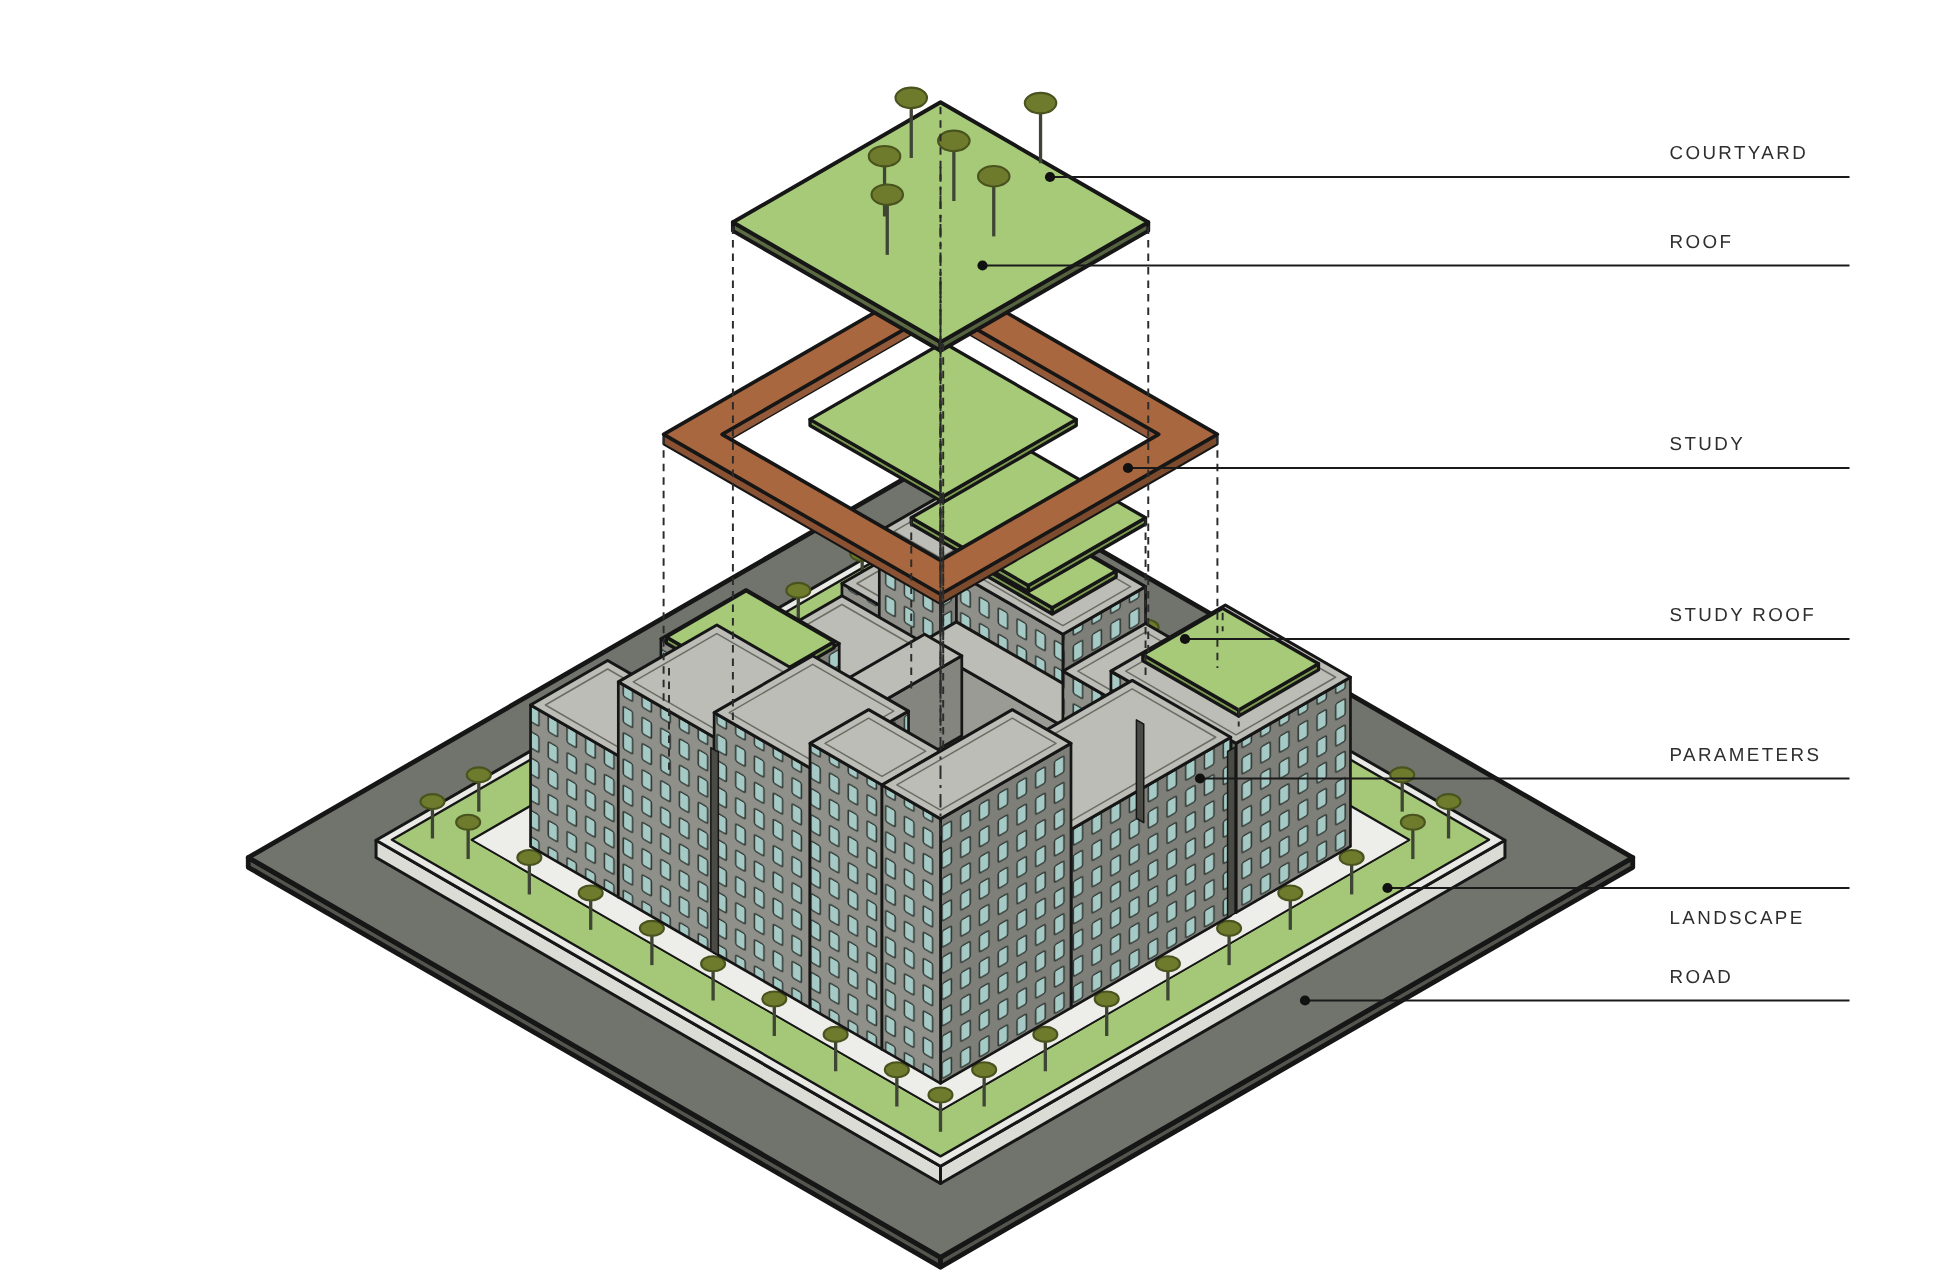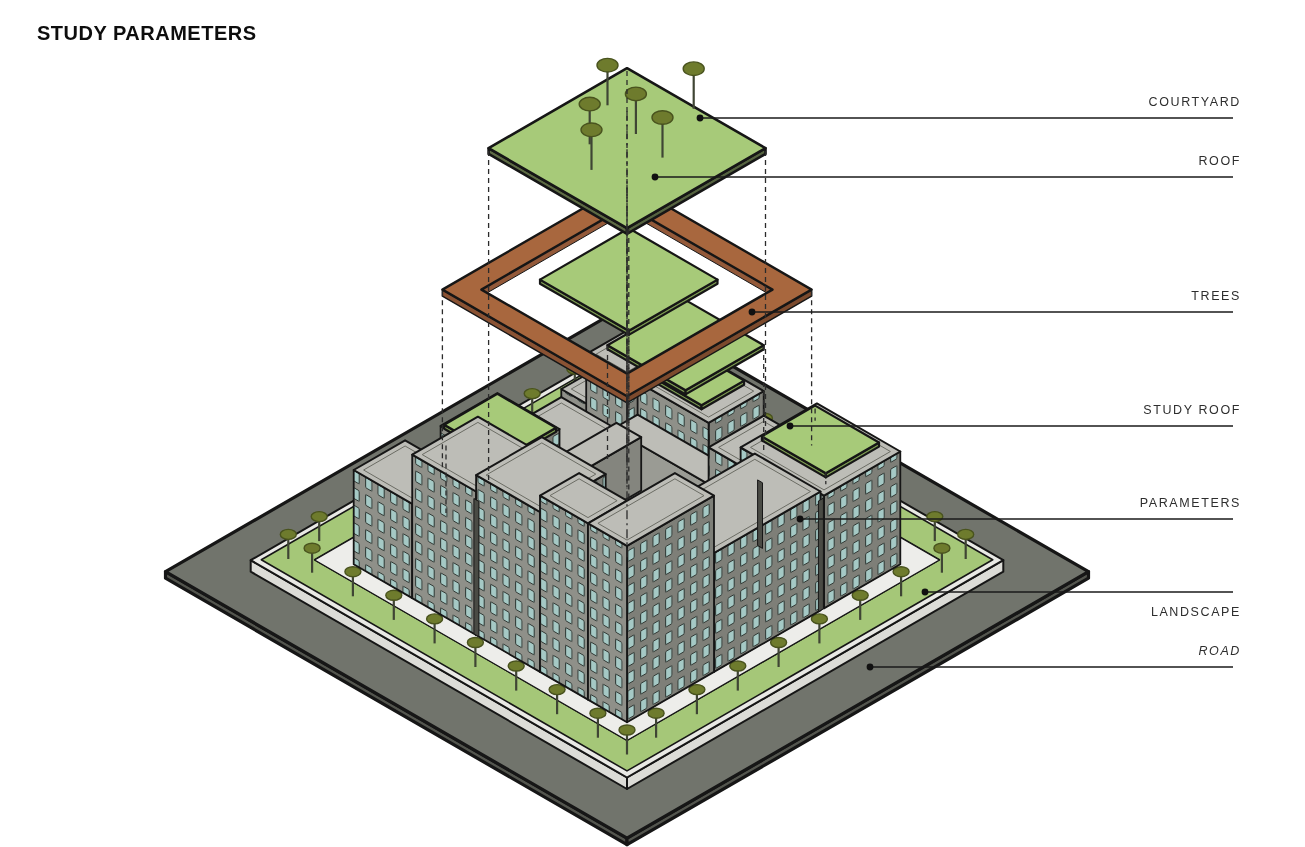--- a/index.html
+++ b/index.html
@@ -1,21 +1,21 @@
 <!DOCTYPE html>
 <html><head>
 <meta charset="utf-8">
 <style>
   html,body{margin:0;padding:0;background:#ffffff;}
   #stage{position:relative;width:1305px;height:847px;background:#ffffff;overflow:hidden;
          font-family:"Liberation Sans", sans-serif;}
   #iso-svg{position:absolute;left:0;top:0;}
   .page-title{position:absolute;left:37px;top:22px;font-size:20px;font-weight:800;
               letter-spacing:.5px;color:#0d0d0d;}
-  .layer-label{position:absolute;left:1113px;width:128px;text-align:right;
+  .layer-label{position:absolute;left:1113px;width:128px;text-align:left;
                font-size:12.5px;letter-spacing:1.6px;color:#2e2e2e;white-space:nowrap;}
 </style>
 </head>
 <body>
 
 <div id="stage">
   <svg id="iso-svg" width="1305" height="847" viewBox="0 0 1305 847">
     <defs id="iso-defs">
         <pattern id="winL" width="12.5" height="17.5" patternUnits="userSpaceOnUse" patternTransform="skewY(30)">
           <rect width="12.5" height="17.5" fill="#8f9089"></rect>
@@ -261,22 +261,21 @@
         <circle cx="790" cy="426" r="3.4" fill="#111111"></circle>
         <line x1="800" y1="519" x2="1233" y2="519" stroke="#1a1a1a" stroke-width="1.3"></line>
         <circle cx="800" cy="519" r="3.4" fill="#111111"></circle>
         <line x1="925" y1="592" x2="1233" y2="592" stroke="#1a1a1a" stroke-width="1.3"></line>
         <circle cx="925" cy="592" r="3.4" fill="#111111"></circle>
         <line x1="870" y1="667" x2="1233" y2="667" stroke="#1a1a1a" stroke-width="1.3"></line>
         <circle cx="870" cy="667" r="3.4" fill="#111111"></circle>
       </g>
   </svg>
 
-  <div class="page-title">STUDY PARAMETERS</div>
 
   <div class="layer-label" style="top: 95px;">COURTYARD</div>
   <div class="layer-label" style="top: 154px;">ROOF</div>
-  <div class="layer-label" style="top: 289px;">TREES</div>
+  <div class="layer-label" style="top: 289px;">STUDY</div>
   <div class="layer-label" style="top: 403px;">STUDY ROOF</div>
   <div class="layer-label" style="top: 496px;">PARAMETERS</div>
   <div class="layer-label" style="top: 569px; margin-top: 36px;">LANDSCAPE</div>
-  <div class="layer-label" style="top: 644px; font-style: italic;">ROAD</div>
+  <div class="layer-label" style="top: 644px;">ROAD</div>
 </div>
 
 </body></html>

